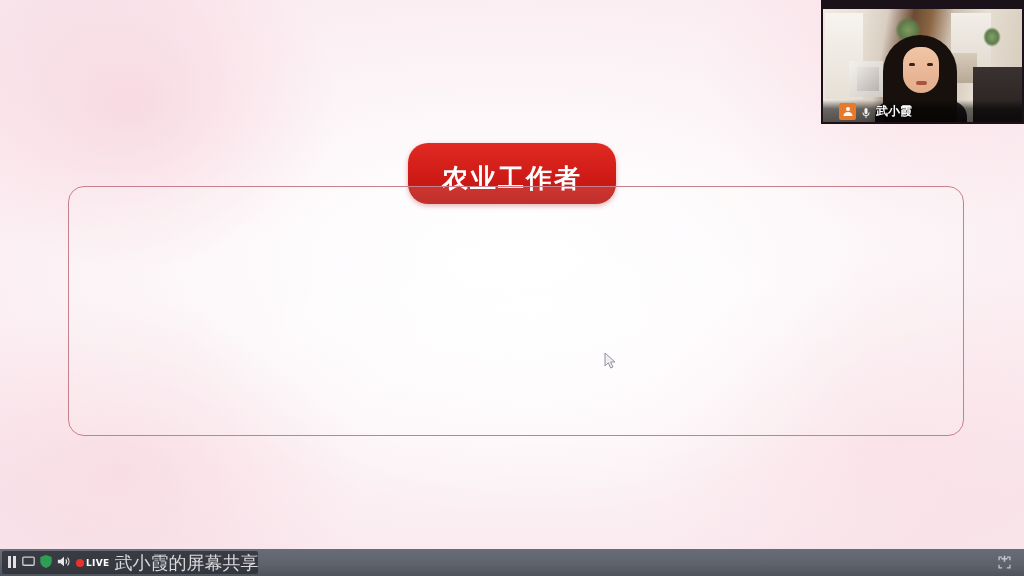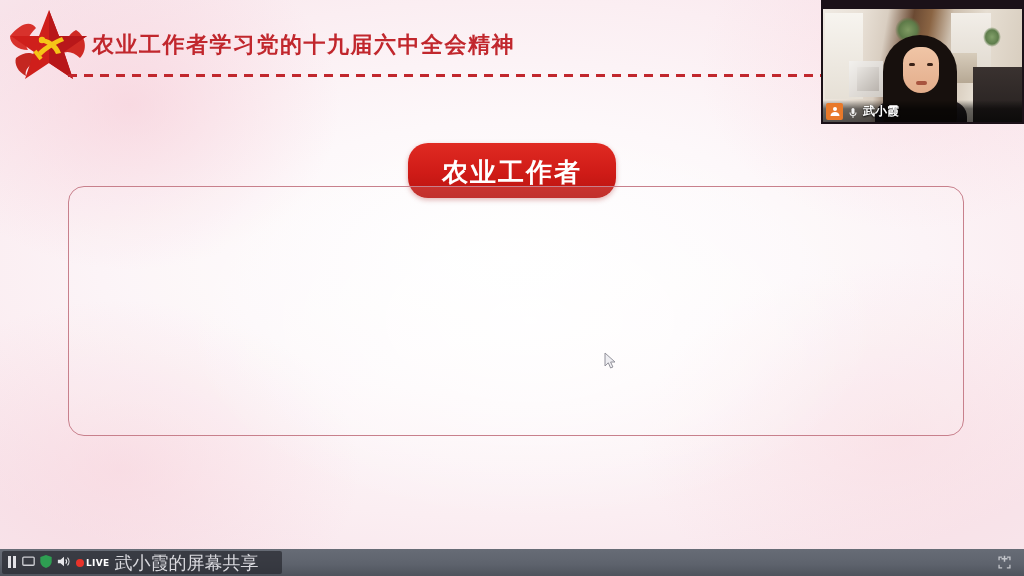--- a/index.html
+++ b/index.html
@@ -80,34 +80,34 @@
   .v-eyeL { position:absolute; left:86px; top:54px; width:6px; height:3px; background:#3a2218; border-radius:2px; }
   .v-eyeR { position:absolute; left:104px; top:54px; width:6px; height:3px; background:#3a2218; border-radius:2px; }
   .v-mouth { position:absolute; left:93px; top:72px; width:11px; height:4px; background:#a8543f; border-radius:3px; }
   .v-neck { position:absolute; left:88px; top:80px; width:20px; height:14px; background:#dca584; }
   .v-collar { position:absolute; left:80px; top:88px; width:36px; height:36px;
     background:#b82a25; border-radius:14px 14px 0 0; }
   .v-jacket { position:absolute; left:52px; top:92px; width:92px; height:32px;
     background:linear-gradient(180deg,#2a2428,#151114); border-radius:16px 16px 0 0; }
 
   .video-namebar { position:absolute; left:0; bottom:0; width:100%; height:22px;
-    display:flex; align-items:center; gap:4px; padding-left:3px;
+    display:flex; align-items:center; gap:4px; padding-left:16px;
     background:linear-gradient(180deg,rgba(0,0,0,0),rgba(0,0,0,.55) 40%,rgba(0,0,0,.65)); }
   .avatar-chip { width:17px; height:17px; background:#e8792a; border-radius:2px;
     display:flex; align-items:center; justify-content:center; flex:0 0 auto; }
   .avatar-chip svg { width:12px; height:12px; }
   .mic-ic { width:12px; height:15px; flex:0 0 auto; }
   .video-name { color:#fff; font-size:12px; font-weight:bold; text-shadow:0 1px 2px #000; white-space:nowrap; }
 
   
   .badge-wrap { position:absolute; left:0; top:143px; width:1024px; display:flex; justify-content:center; }
   .badge {
     background:linear-gradient(180deg,#e02a22 0%,#cf1b17 55%,#b81410 100%);
     color:#fff; font-size:26px; font-weight:bold; letter-spacing:2px;
-    padding:12px 34px 8px; border-radius:20px;
+    padding:18px 34px 8px; border-radius:20px;
     box-shadow:0 2px 5px rgba(160,20,20,.35);
     white-space:nowrap;
   }
 
   
   .content-box {
     position:absolute; left:68px; top:186px; width:896px; height:250px;
     border:1.5px solid #c8808c; border-radius:16px;
     background:rgba(255,255,255,0.12);
   }
@@ -120,21 +120,21 @@
 
   .cursor { position:absolute; left:604px; top:352px; width:13px; height:17px; pointer-events:none; opacity:.75; }
 
   
   .bottom-bar {
     position:absolute; left:0; bottom:0; width:1024px; height:27px;
     background:linear-gradient(180deg,#676c76 0%,#5e636d 55%,#4e535c 100%);
   }
   .share-pill {
     position:absolute; left:2px; top:2px; height:23px;
-    display:flex; align-items:center; gap:5px; padding:0 24px 0 5px;
+    display:flex; align-items:center; gap:5px; padding:0 0 0 5px;
     background:rgba(40,42,48,.72); border-radius:2px;
   }
   .share-pill .ic { display:block; flex:0 0 auto; }
   .live-badge { position:relative; display:flex; align-items:center; gap:2px; }
   .live-dot { width:8px; height:8px; border-radius:50%; background:#e8332a; display:block; }
   .live-txt { color:#fff; font-size:9px; font-weight:bold; letter-spacing:.3px; }
   .share-label { color:#d9d9de; font-size:18px; white-space:nowrap; }
   .fs-btn { position:absolute; right:6px; top:4px; width:28px; height:19px;
     display:flex; align-items:center; justify-content:center; }
   .fs-btn svg { width:15px; height:15px; opacity:.85; }
@@ -143,41 +143,20 @@
 <body>
 
 <div class="stage">
 
   <div class="wash tl"></div>
   <div class="wash tr"></div>
   <div class="wash bl"></div>
   <div class="wash br"></div>
   <div class="wash mid"></div>
 
-  <div class="header">
-
-    <div class="emblem">
-      <svg viewBox="0 0 86 82">
-        <path d="M4 30 C14 18 24 14 30 22 C22 30 18 38 22 44 C12 44 4 38 4 30Z" fill="#d8322c"></path>
-        <path d="M70 24 C80 30 82 44 74 52 C68 46 60 44 56 48 C58 38 62 28 70 24Z" fill="#cf2a24"></path>
-        <path d="M10 52 C20 44 30 46 32 54 C24 58 18 64 20 70 C12 66 8 58 10 52Z" fill="#c42721"></path>
-        <path d="M43 4 L53 30 L81 30 L58 46 L67 73 L43 57 L19 73 L28 46 L5 30 L33 30 Z" fill="#cf1f1b"></path>
-        <path d="M43 4 L53 30 L81 30 L58 46 L67 73 L43 57 Z" fill="#b8171a"></path>
-        <g fill="#f5c518">
-          <path d="M32 46 C38 40 48 34 56 31 L58 35 C50 38 41 44 35 50 Z"></path>
-          <path d="M33 32 C43 32 52 38 55 47 L50 48 C47 41 41 37 33 36 Z"></path>
-          <circle cx="36" cy="34" r="3.2"></circle>
-          <rect x="30" y="44" width="4" height="10" transform="rotate(-38 32 49)"></rect>
-        </g>
-      </svg>
-    </div>
-
-    <div class="header-title">农业工作者学习党的十九届六中全会精神</div>
-    <div class="dash-rule"></div>
-  </div>
 
   <div class="video-tile">
     <div class="video-scene">
       <div class="v-wall"></div>
       <div class="v-windowL"></div>
       <div class="v-windowR"></div>
       <div class="v-cabinet"></div>
       <div class="v-deskdark"></div>
       <div class="v-plant1"></div>
       <div class="v-plant2"></div>

